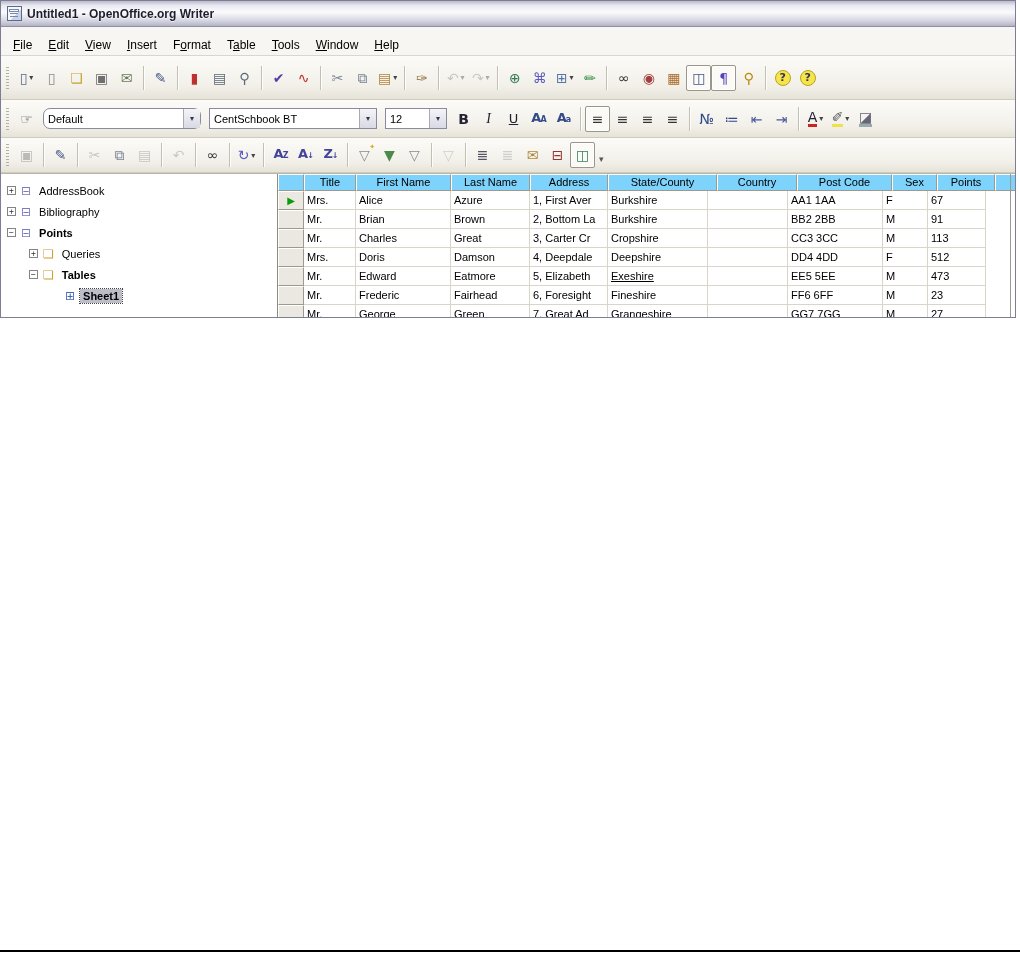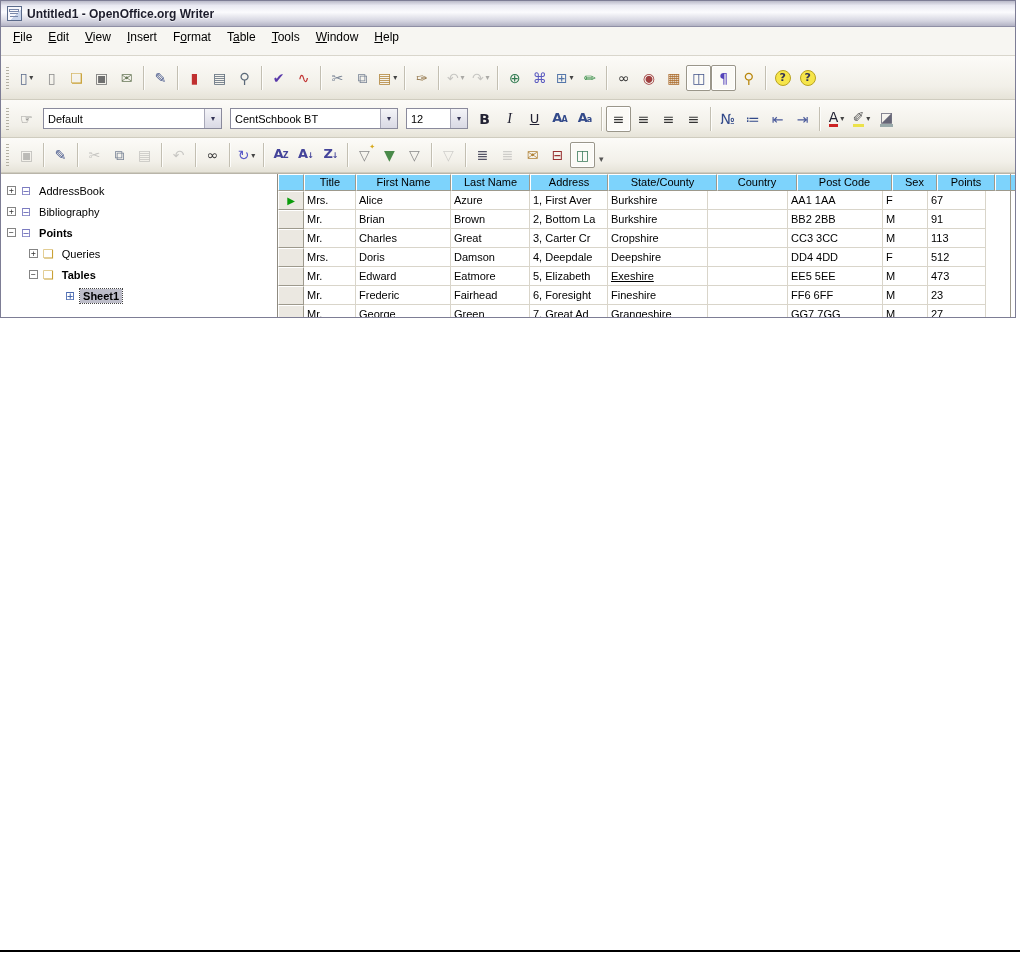--- a/index.html
+++ b/index.html
@@ -15,21 +15,21 @@
     background:linear-gradient(180deg,#babac9 0%, #e9e9f2 18%, #fbfbfd 45%, #d4d4e0 80%, #b3b3c4 100%);
     border-bottom:1px solid #8f8fa5; }
   .app-icon { width:15px; height:15px; margin-right:5px; flex:0 0 15px;
     background:linear-gradient(135deg,#f8f8fc 60%, #c9d4ea 60%); border:1px solid #5a6a8a; position:relative; }
   .app-icon::after { content:""; position:absolute; left:2px; top:3px; width:8px; height:1px;
     box-shadow:0 0 0 1px #7a88aa, 0 3px 0 0 #7a88aa, 0 6px 0 0 #7a88aa; }
   .title-text { font-size:12px; font-weight:bold; color:#1d1d2c;
     text-shadow:0 1px 0 rgba(255,255,255,.6); white-space:nowrap; }
 
   
-  .menubar { height:29px; flex:0 0 29px; display:flex; align-items:flex-start; padding:0 4px;
+  .menubar { height:29px; flex:0 0 29px; display:flex; align-items:flex-end; padding:0 4px;
     background:#f7f6f2; border-bottom:1px solid #d9d6cc; font-size:12px; color:#000; }
   .menu-item { padding:3px 8px; white-space:nowrap; cursor:default; }
 
   
   .toolbar { display:flex; align-items:center; padding:0 2px 0 4px;
     background:linear-gradient(180deg,#fcfbf8 0%, #f2f0e9 70%, #e6e3d8 100%);
     border-bottom:1px solid #cfccbf; overflow:hidden; }
   .tb-standard { height:44px; flex:0 0 44px; }
   .tb-format   { height:38px; flex:0 0 38px; }
   .tb-data     { height:35px; flex:0 0 35px; }
@@ -219,21 +219,21 @@
       <span class="tb-btn">
         <span class="glyph bubble">?</span>
       </span>
     </div>
 
   <div class="toolbar tb-format">
     <span class="grip"></span>
   <span class="tb-btn">
         <span class="glyph" style="color: rgb(85, 85, 85);">☞</span>
       </span>
-      <span class="combo" style="width: 179px;">
+      <span class="combo" style="width: 158px; border-radius: 7px;">
         <span class="combo-text">Default</span>
         <span class="combo-btn">▾</span>
       </span>
       <span class="combo" style="width: 168px;">
         <span class="combo-text">CentSchbook BT</span>
         <span class="combo-btn">▾</span>
       </span>
       <span class="combo" style="width: 62px; gap: 6px;">
         <span class="combo-text">12</span>
         <span class="combo-btn">▾</span>

